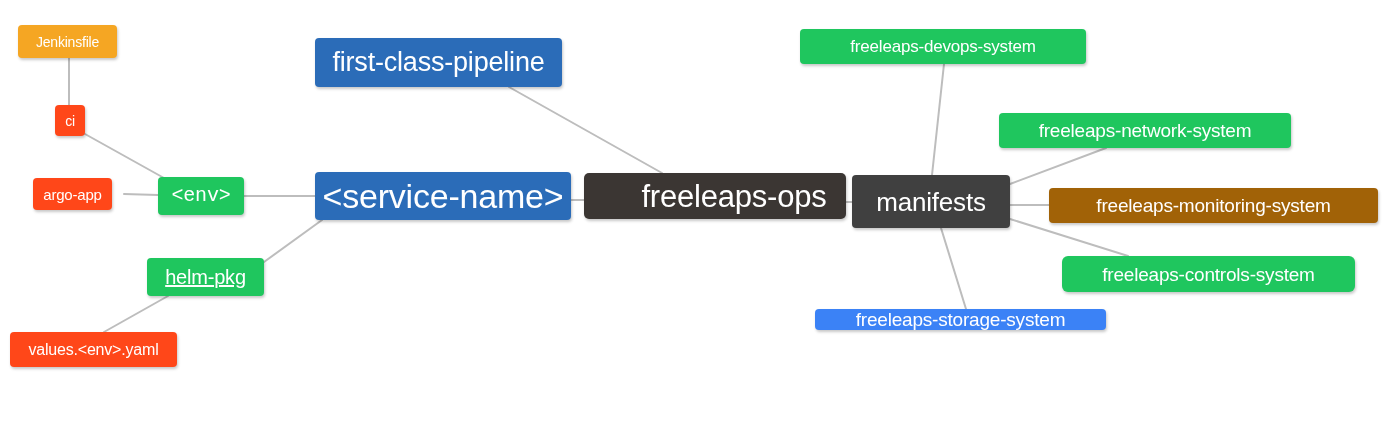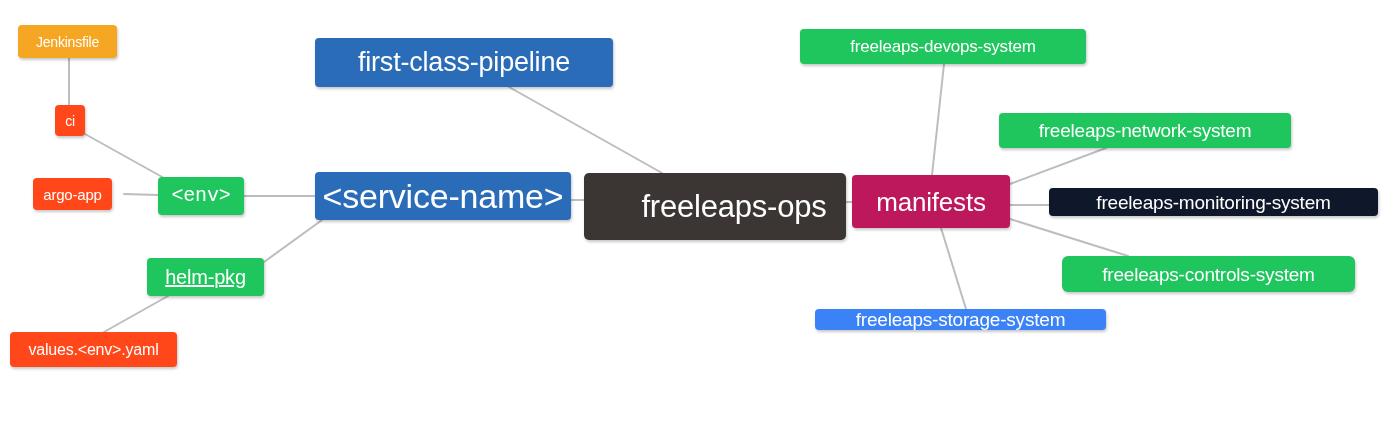--- a/index.html
+++ b/index.html
@@ -76,39 +76,39 @@
       </div>
       <div class="node" style="left: 158px; top: 177px; width: 86px; height: 38px; background: rgb(31, 198, 94); font-size: 20px; font-family: Liberation Mono, monospace;">
         <span>&lt;env&gt;</span>
       </div>
       <div class="node" style="left: 147px; top: 258px; width: 117px; height: 38px; background: rgb(31, 198, 94); font-size: 20px; text-decoration: underline;">
         <span>helm-pkg</span>
       </div>
       <div class="node" style="left: 10px; top: 332px; width: 167px; height: 35px; background: rgb(255, 71, 25); font-size: 16px;">
         <span>values.&lt;env&gt;.yaml</span>
       </div>
-      <div class="node" style="left: 315px; top: 38px; width: 298px; height: 49px; background: rgb(43, 108, 184); font-size: 27px;">
+      <div class="node" style="left: 315px; top: 38px; width: 247px; height: 49px; background: rgb(43, 108, 184); font-size: 27px;">
         <span>first-class-pipeline</span>
       </div>
       <div class="node" style="left: 315px; top: 172px; width: 256px; height: 48px; background: rgb(43, 108, 184); font-size: 34px;">
         <span>&lt;service-name&gt;</span>
       </div>
-      <div class="node root" style="left: 584px; top: 173px; width: 262px; height: 67px; background: rgb(59, 54, 51); font-size: 31px; padding-left: 38px;">
+      <div class="node root" style="left: 584px; top: 173px; width: 262px; height: 46px; background: rgb(59, 54, 51); font-size: 31px; padding-left: 38px;">
         <span>freeleaps-ops</span>
       </div>
-      <div class="node" style="left: 852px; top: 175px; width: 158px; height: 53px; background: #be185d; font-size: 26px; align-items: center;">
+      <div class="node" style="left: 852px; top: 175px; width: 158px; height: 53px; background: #404040; font-size: 26px; align-items: center;">
         <span>manifests</span>
       </div>
       <div class="node" style="left: 800px; top: 29px; width: 286px; height: 35px; background: rgb(31, 198, 94); font-size: 17px;">
         <span>freeleaps-devops-system</span>
       </div>
       <div class="node" style="left: 999px; top: 113px; width: 292px; height: 35px; background: rgb(31, 198, 94); font-size: 19px;">
         <span>freeleaps-network-system</span>
       </div>
-      <div class="node" style="left: 1049px; top: 188px; width: 329px; height: 28px; background: #0f172a; font-size: 19px;">
+      <div class="node" style="left: 1049px; top: 188px; width: 329px; height: 35px; background: #a16207; font-size: 19px;">
         <span>freeleaps-monitoring-system</span>
       </div>
       <div class="node" style="left: 1062px; top: 256px; width: 293px; height: 36px; background: rgb(31, 198, 94); font-size: 19px; border-radius: 6px;">
         <span>freeleaps-controls-system</span>
       </div>
       <div class="node" style="left: 815px; top: 309px; width: 291px; height: 21px; background: #3b82f6; font-size: 19px; text-align: center;">
         <span>freeleaps-storage-system</span>
       </div>
     </div>
 </div>

